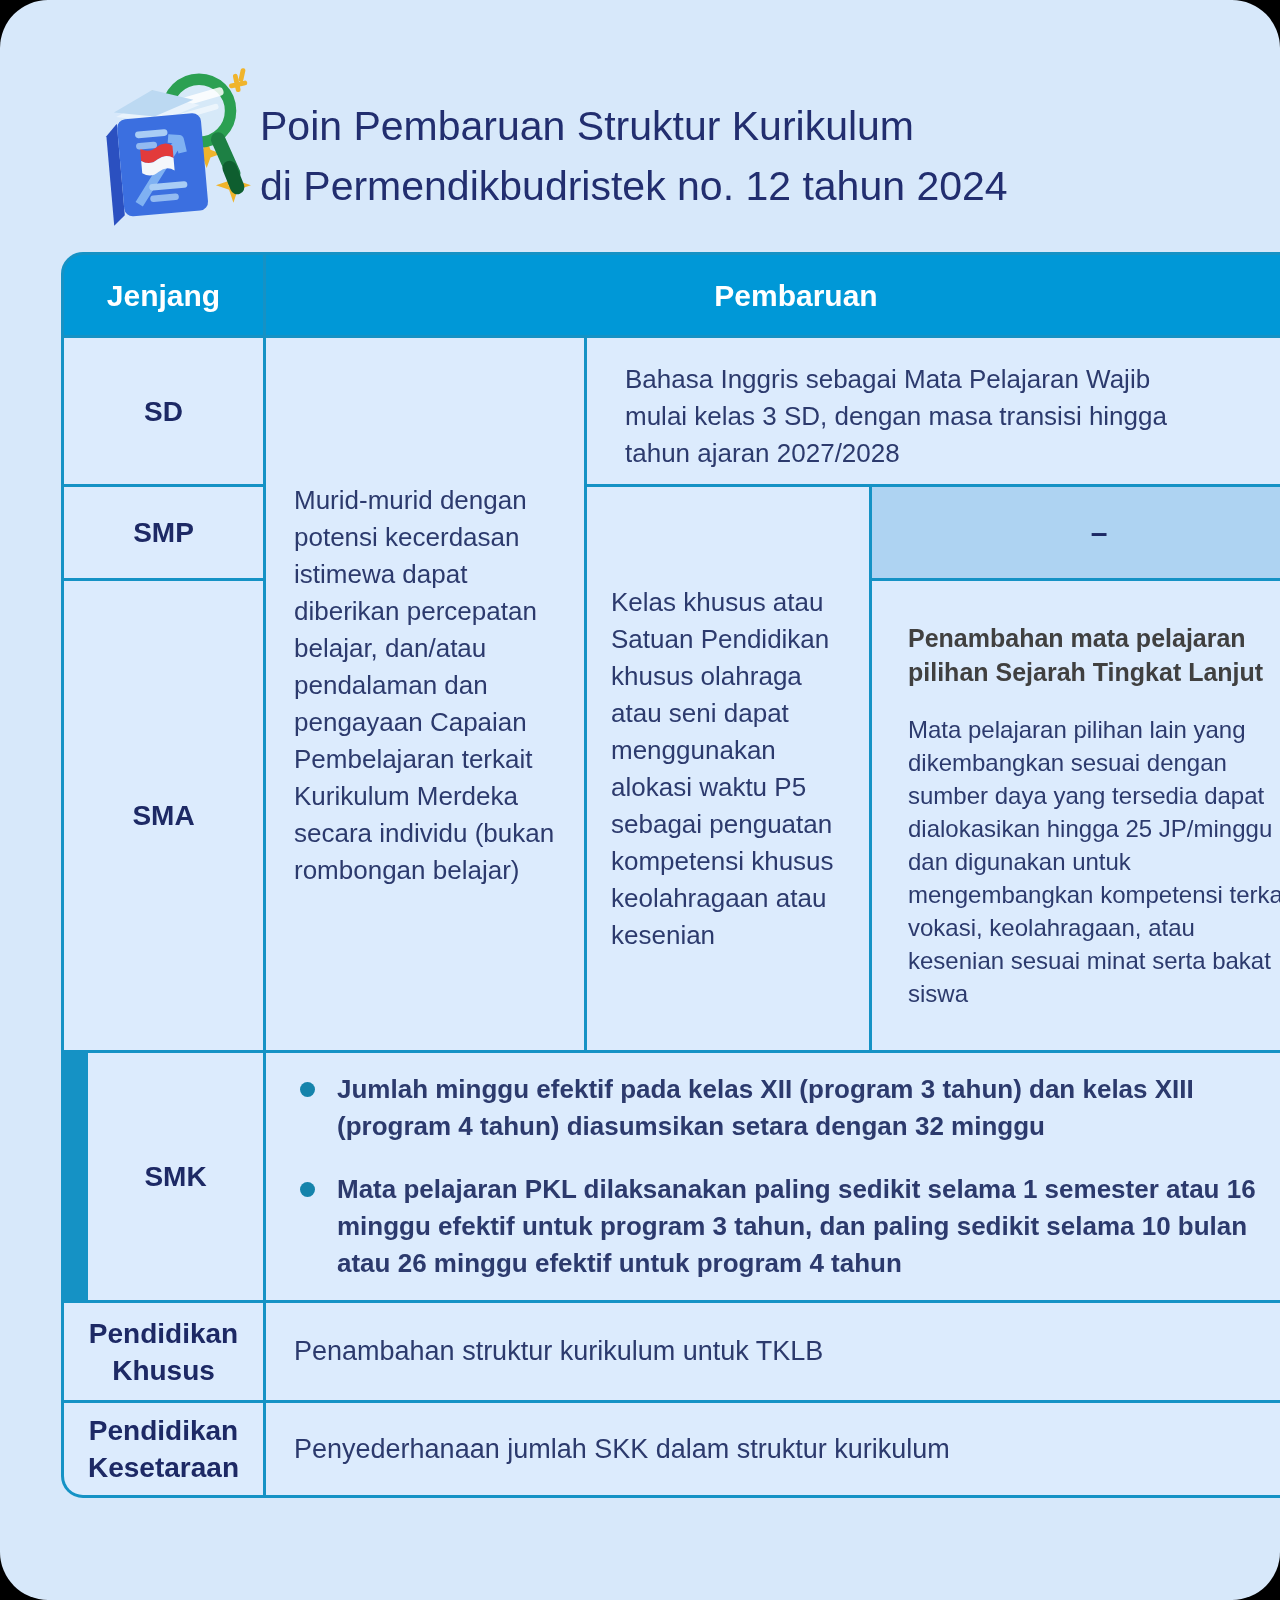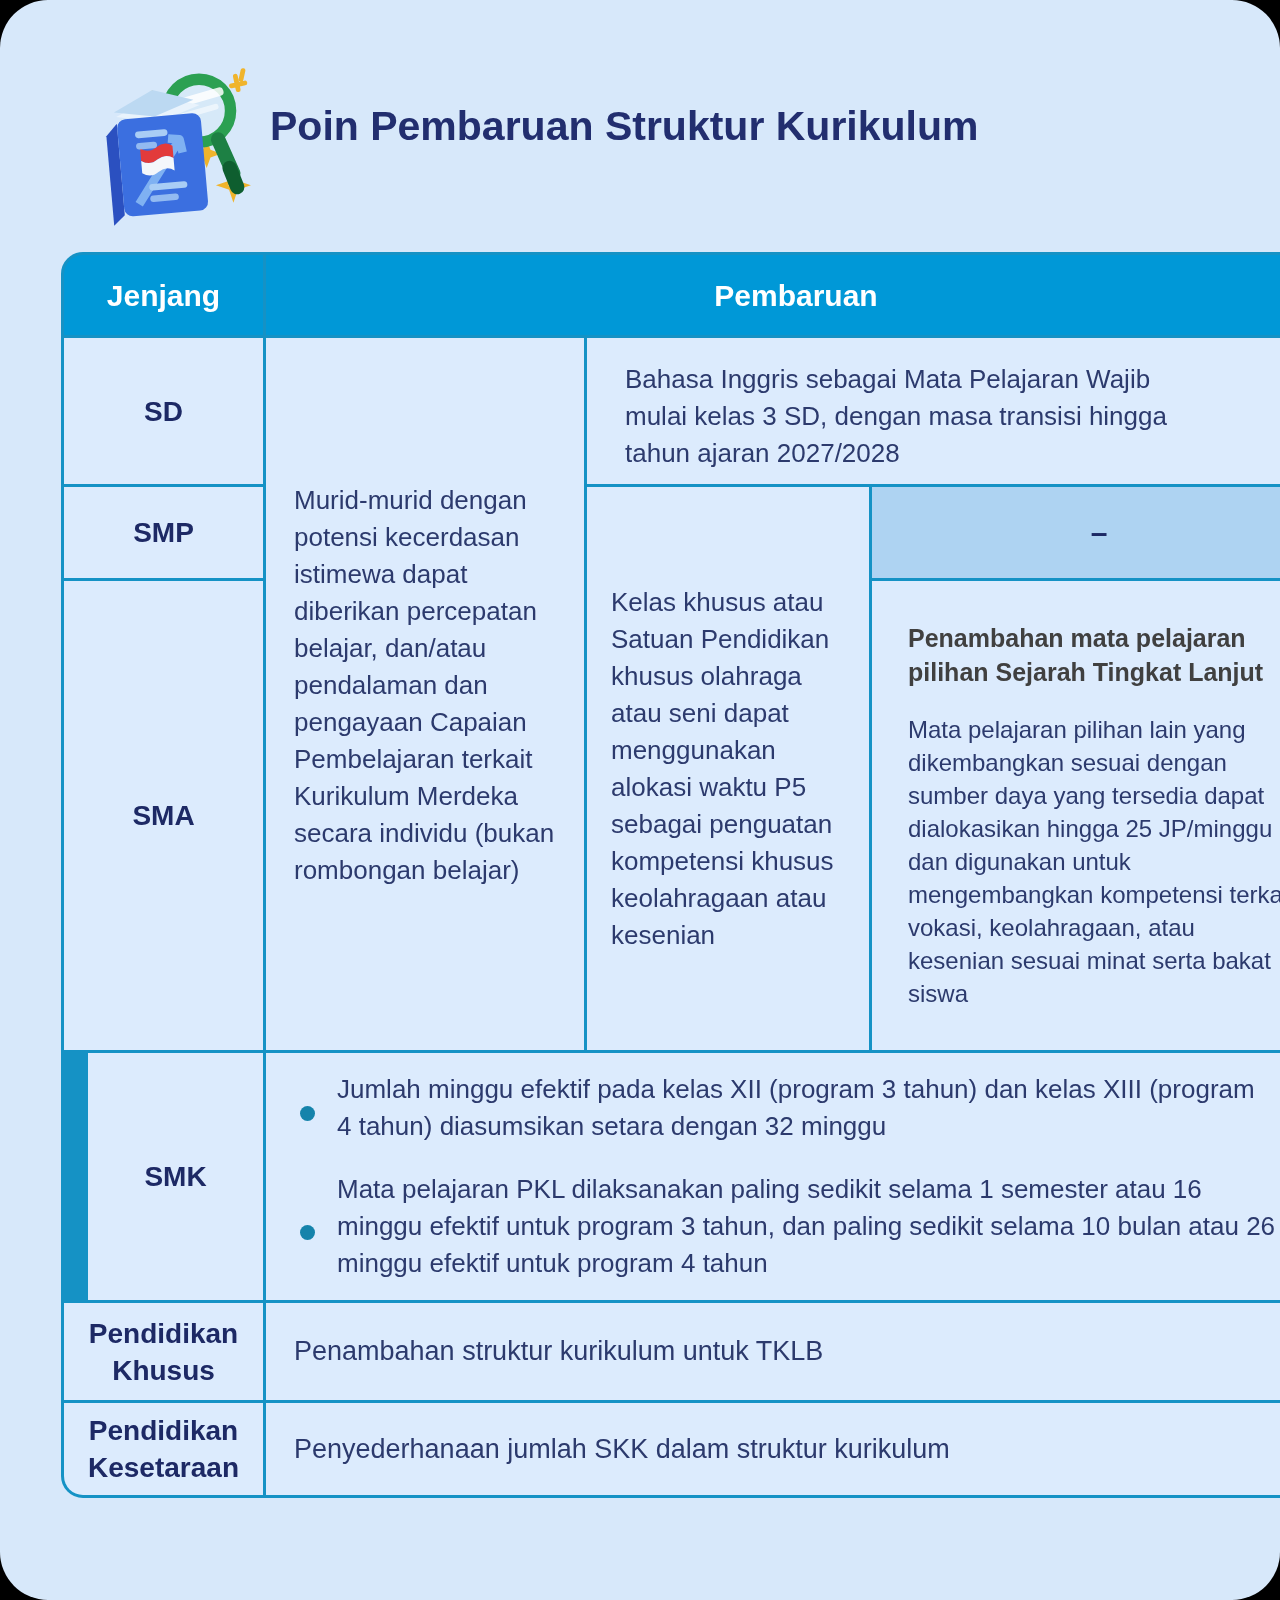--- a/index.html
+++ b/index.html
@@ -26,24 +26,24 @@
   }
   .hero-icon {
     position: absolute;
     left: 92px;
     top: 58px;
     width: 172px;
     height: 178px;
   }
   .hero-title {
     position: absolute;
-    left: 270px;
+    left: 260px;
     top: 96px;
     font-size: 41px;
-    font-weight: bold;
+    font-weight: normal;
     color: #222e6f;
     line-height: 60px;
     letter-spacing: 0px;
     margin: 0;
   }
   
   .tbl {
     position: absolute;
     left: 61px;
     top: 252px;
@@ -134,21 +134,22 @@
   }
   .c-smk {
     grid-column: 2 / 5; grid-row: 5;
     flex-direction: column;
     align-items: stretch;
     justify-content: center;
     padding: 20px 50px 20px 32px;
   }
   .bullet-item {
     display: flex;
-    align-items: center;
+    align-items: flex-start;
+    font-weight: bold;
   }
   .bullet-item + .bullet-item { margin-top: 26px; }
   .bullet-dot {
     flex: 0 0 auto;
     width: 15px;
     height: 15px;
     border-radius: 50%;
     background: #1583ab;
     margin: 11px 22px 0 2px;
   }
@@ -192,20 +193,21 @@
         <path d="M52 90 q9 6 17 0 q9 -6 17 0 l0 13 q-8 -6 -17 0 q-8 6 -17 0 z" fill="#e23b3b"></path>
         <path d="M52 103 q9 6 17 0 q9 -6 17 0 l0 13 q-8 -6 -17 0 q-8 6 -17 0 z" fill="#f4f7fb"></path>
         <rect x="48" y="72" width="34" height="7" rx="3.5" fill="#a9cdf5"></rect>
         <rect x="48" y="84" width="22" height="7" rx="3.5" fill="#a9cdf5" opacity="0.8"></rect>
         <rect x="58" y="128" width="40" height="7" rx="3.5" fill="#a9cdf5"></rect>
         <rect x="58" y="140" width="30" height="7" rx="3.5" fill="#a9cdf5" opacity="0.8"></rect>
       </g>
     </svg>
     <h1 class="hero-title">
       <span>Poin Pembaruan Struktur Kurikulum</span><br>
+      <span>di Permendikbudristek no. 12 tahun 2024</span>
     </h1>
   </div>
 
   <div class="tbl">
 
     <div class="cell cell-head head-jenjang">Jenjang</div>
     <div class="cell cell-head head-pembaruan">Pembaruan</div>
 
     <div class="cell lbl r-sd">SD</div>
 

